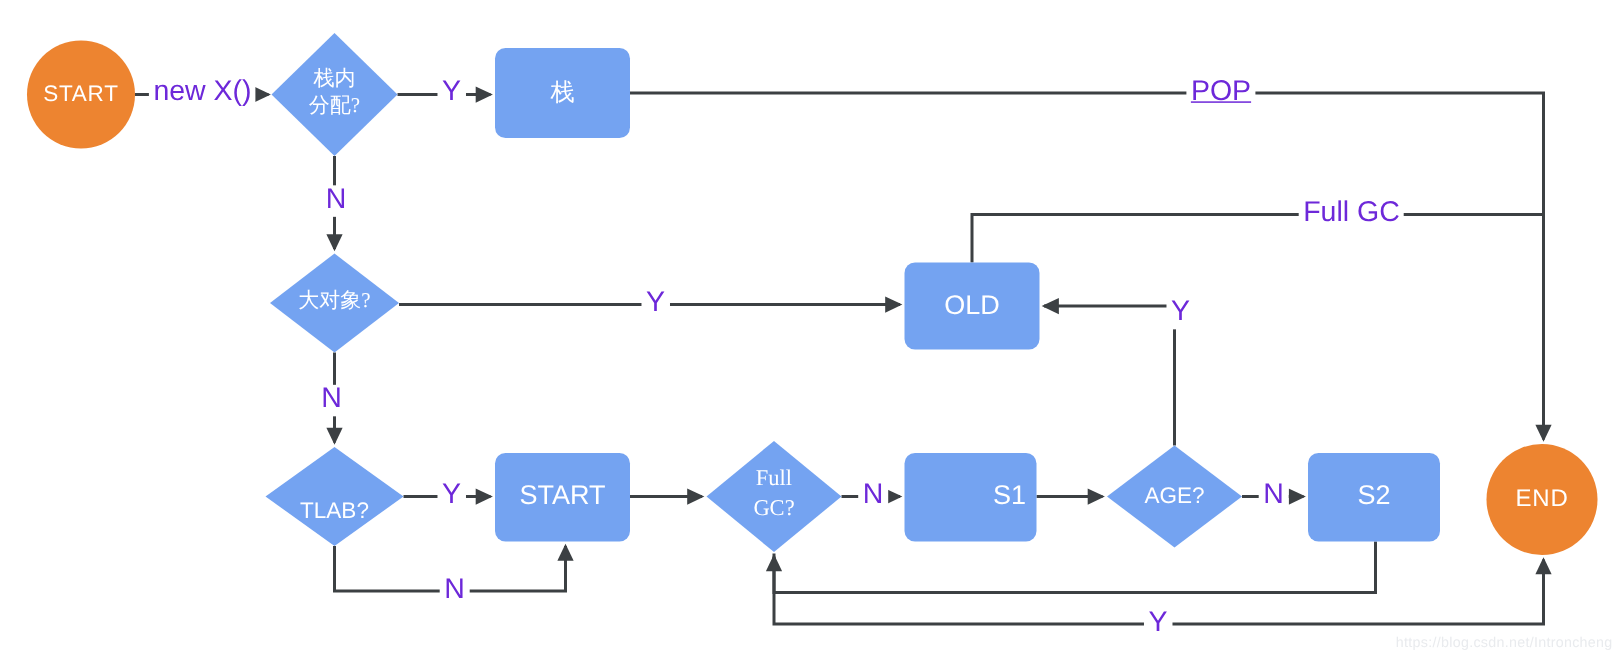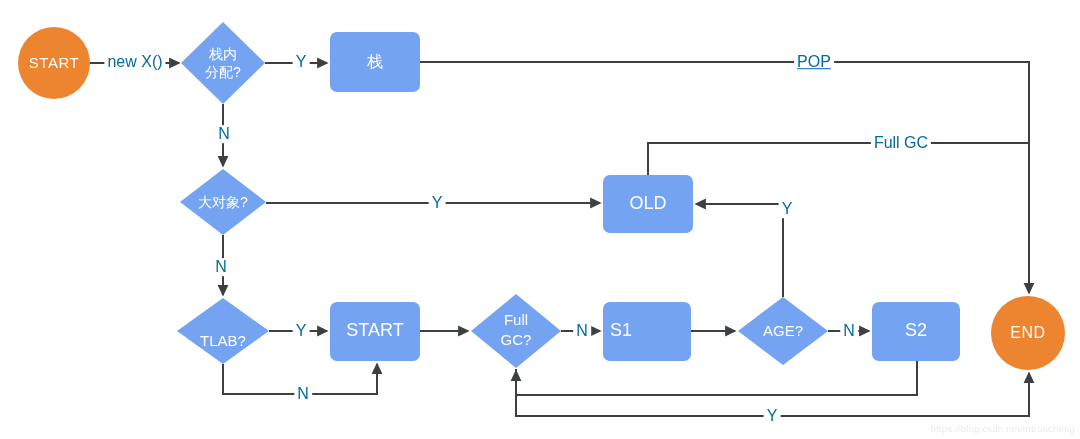--- a/index.html
+++ b/index.html
@@ -12,31 +12,31 @@
   }
   #flow-svg{position:absolute;left:0;top:0;}
   .shape-label{
     position:absolute;
     transform:translate(-50%,-50%);
     color:#ffffff;
     text-align:center;
     white-space:nowrap;
     line-height:1.32;
   }
-  .fs-cn{font-size:14px;}
+  .fs-cn{font-size:14px;font-family:Liberation Serif, serif;}
   .fs-box{font-size:18px;}
   .fs-dia{font-size:15px;}
   .fs-start{font-size:15px;letter-spacing:0.5px;}
   .fs-end{font-size:16px;letter-spacing:0.5px;text-align:center;}
   .edge-label{
     position:absolute;
     transform:translate(-50%,-50%);
-    color:#0369a1;
+    color:#6d28d9;
     background:#ffffff;
-    font-size:16px;
+    font-size:19px;
     padding:0 3px;
     white-space:nowrap;
     line-height:1.1;
   }
   .watermark{
     position:absolute;
     right:4px;
     top:423px;
     font-size:9.5px;
     color:#e9ebee;
@@ -103,21 +103,21 @@
 
   <div class="shape-label fs-dia" style="left:223px;top:341px;text-align:center;">TLAB?</div>
 
   <div class="shape-label fs-box" style="left:375px;top:331px;">START</div>
 
   <div class="shape-label fs-cn" style="left:516px;top:330px;font-size:15px;">
     <span style="display:block">Full</span>
     <span style="display:block">GC?</span>
   </div>
 
-  <div class="shape-label fs-box" style="left:621px;top:331px;">S1</div>
+  <div class="shape-label fs-box" style="left:673px;top:331px;">S1</div>
 
   <div class="shape-label fs-dia" style="left:783px;top:331px;">AGE?</div>
 
   <div class="shape-label fs-box" style="left:916px;top:331px;">S2</div>
 
   <div class="shape-label fs-end" style="left:1028px;top:333px;">END</div>
 
   <div class="edge-label" style="left:135px;top:62px;">new X()</div>
   <div class="edge-label" style="left:301px;top:62px;">Y</div>
   <div class="edge-label" style="left:814px;top:62px;text-decoration:underline;">POP</div>

